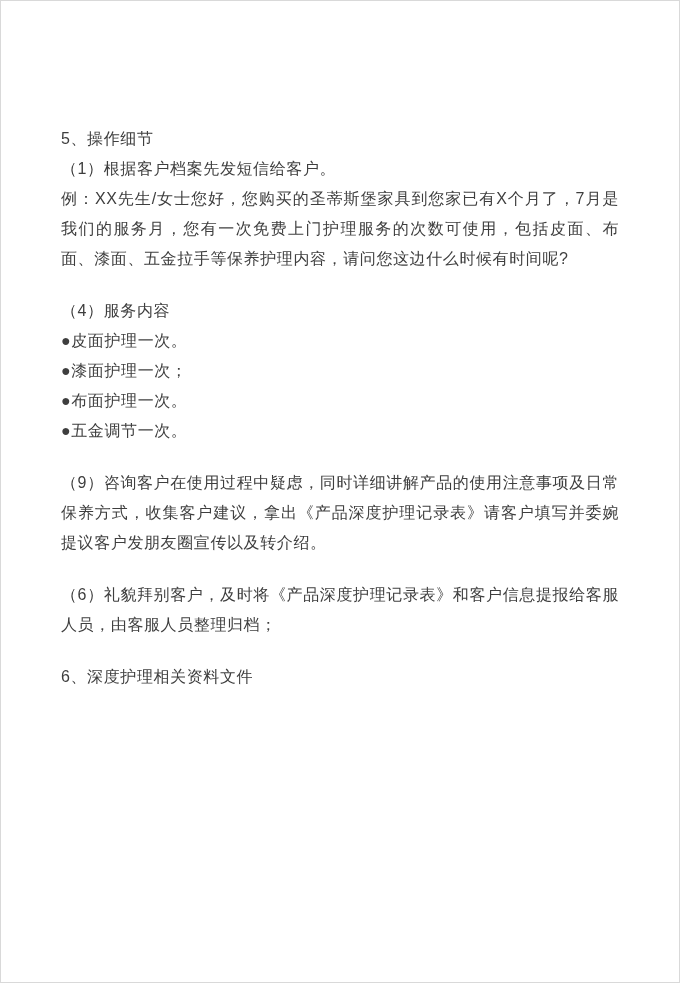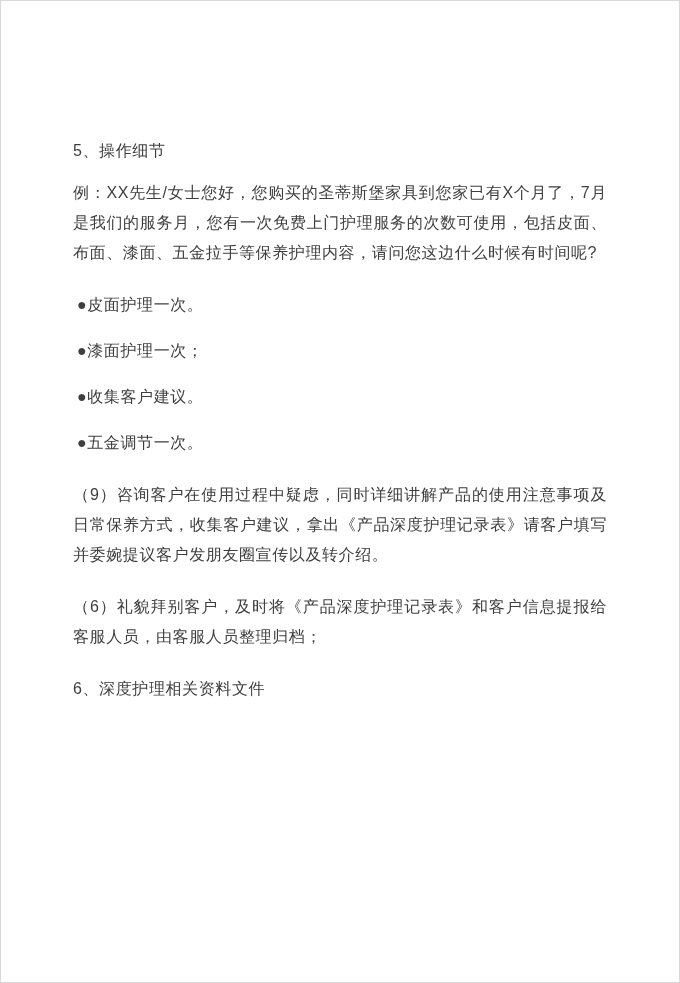--- a/index.html
+++ b/index.html
@@ -23,43 +23,45 @@
     color: #3e3e3e;
     font-size: 16px;
     line-height: 30px;
     letter-spacing: 0.6px;
     text-align: justify;
   }
   .group {
     margin: 0 0 22px 0;
   }
   .line {
-    margin: 12px;
+    margin: 0;
   }
   .bullet-line {
-    margin: 16px;
+    margin: 0;
   }
 </style>
 </head>
 <body>
 
 <div class="page">
   <div class="content">
 
     <div class="group">
       <div class="line">5、操作细节</div>
+      <div class="line">（1）根据客户档案先发短信给客户。</div>
       <div class="line">例：XX先生/女士您好，您购买的圣蒂斯堡家具到您家已有X个月了，7月是我们的服务月，您有一次免费上门护理服务的次数可使用，包括皮面、布面、漆面、五金拉手等保养护理内容，请问您这边什么时候有时间呢?</div>
     </div>
 
 
 
     <div class="group">
+      <div class="line">（4）服务内容</div>
       <div class="bullet-line">●皮面护理一次。</div>
       <div class="bullet-line">●漆面护理一次；</div>
-      <div class="bullet-line">●收集客户建议。</div>
+      <div class="bullet-line">●布面护理一次。</div>
       <div class="bullet-line">●五金调节一次。</div>
     </div>
 
     <div class="group">
       <div class="line">（9）咨询客户在使用过程中疑虑，同时详细讲解产品的使用注意事项及日常保养方式，收集客户建议，拿出《产品深度护理记录表》请客户填写并委婉提议客户发朋友圈宣传以及转介绍。</div>
     </div>
 
     <div class="group">
       <div class="line">（6）礼貌拜别客户，及时将《产品深度护理记录表》和客户信息提报给客服人员，由客服人员整理归档；</div>
     </div>

